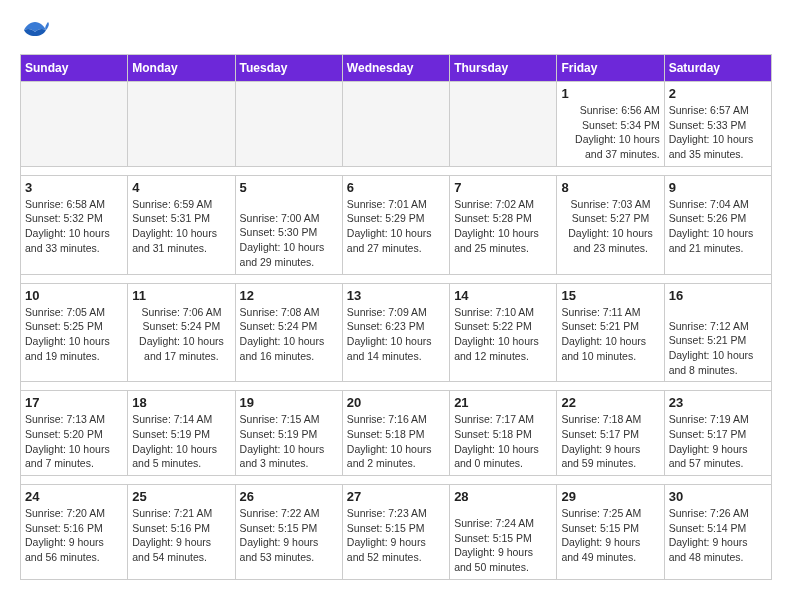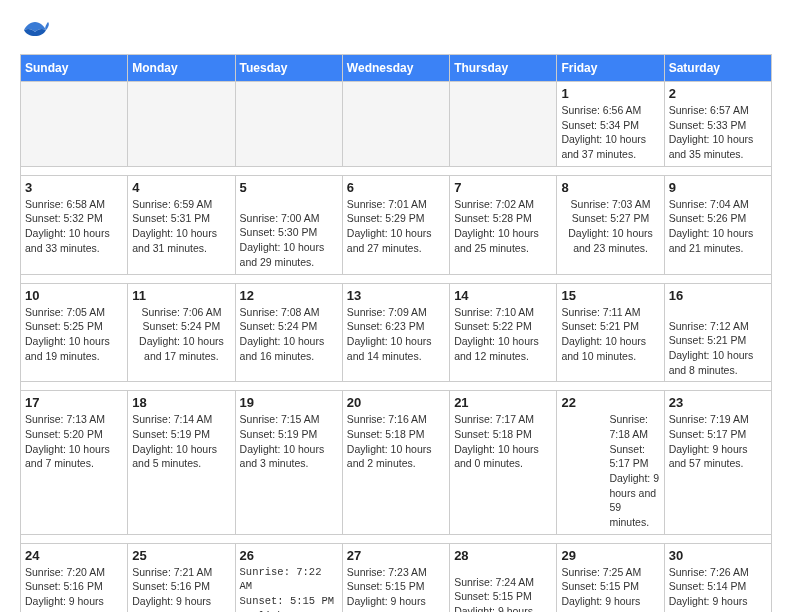--- a/index.html
+++ b/index.html
@@ -47,21 +47,21 @@
     .location-title {
       font-size: 18px;
       color: #444;
     }
     .calendar {
       width: 100%;
       border-collapse: collapse;
       font-size: 11px;
     }
     .calendar th {
-      background: #3b82f6;
+      background: #6d28d9;
       color: #fff;
       padding: 6px 4px;
       text-align: left;
       font-size: 12px;
       font-weight: bold;
       border: 1px solid #ccc;
     }
     .calendar td {
       border: 1px solid #ccc;
       vertical-align: top;
@@ -123,21 +123,21 @@
   </thead>
   <tbody id="calendar-body">
   <tr>
         <td class="empty"></td>
         <td class="empty"></td>
         <td class="empty"></td>
         <td class="empty"></td>
         <td class="empty"></td>
         <td>
           <div class="day-number">1</div>
-          <div class="day-info" style="white-space: pre-line;">Sunrise: 6:56 AM
+          <div class="day-info" style="white-space: pre-line; text-align: right;">Sunrise: 6:56 AM
 Sunset: 5:34 PM
 Daylight: 10 hours and 37 minutes.</div>
         </td>
         <td>
           <div class="day-number">2</div>
           <div class="day-info" style="white-space: pre-line;">Sunrise: 6:57 AM
 Sunset: 5:33 PM
 Daylight: 10 hours and 35 minutes.</div>
         </td>
       </tr>
@@ -264,21 +264,21 @@
 Daylight: 10 hours and 2 minutes.</div>
         </td>
         <td>
           <div class="day-number">21</div>
           <div class="day-info" style="white-space: pre-line;">Sunrise: 7:17 AM
 Sunset: 5:18 PM
 Daylight: 10 hours and 0 minutes.</div>
         </td>
         <td>
           <div class="day-number">22</div>
-          <div class="day-info" style="white-space: pre-line; margin-left: 48px;">Sunrise: 7:18 AM
+          <div class="day-info" style="white-space: pre-line;">Sunrise: 7:18 AM
 Sunset: 5:17 PM
 Daylight: 9 hours and 59 minutes.</div>
         </td>
         <td>
           <div class="day-number">23</div>
           <div class="day-info" style="white-space: pre-line;">Sunrise: 7:19 AM
 Sunset: 5:17 PM
 Daylight: 9 hours and 57 minutes.</div>
         </td>
       </tr>
@@ -293,21 +293,21 @@
 Daylight: 9 hours and 56 minutes.</div>
         </td>
         <td>
           <div class="day-number">25</div>
           <div class="day-info" style="white-space: pre-line;">Sunrise: 7:21 AM
 Sunset: 5:16 PM
 Daylight: 9 hours and 54 minutes.</div>
         </td>
         <td>
           <div class="day-number">26</div>
-          <div class="day-info" style="white-space: pre-line; font-family: Liberation Mono, monospace;">Sunrise: 7:22 AM
+          <div class="day-info" style="white-space: pre-line;">Sunrise: 7:22 AM
 Sunset: 5:15 PM
 Daylight: 9 hours and 53 minutes.</div>
         </td>
         <td>
           <div class="day-number">27</div>
           <div class="day-info" style="white-space: pre-line;">Sunrise: 7:23 AM
 Sunset: 5:15 PM
 Daylight: 9 hours and 52 minutes.</div>
         </td>
         <td>

